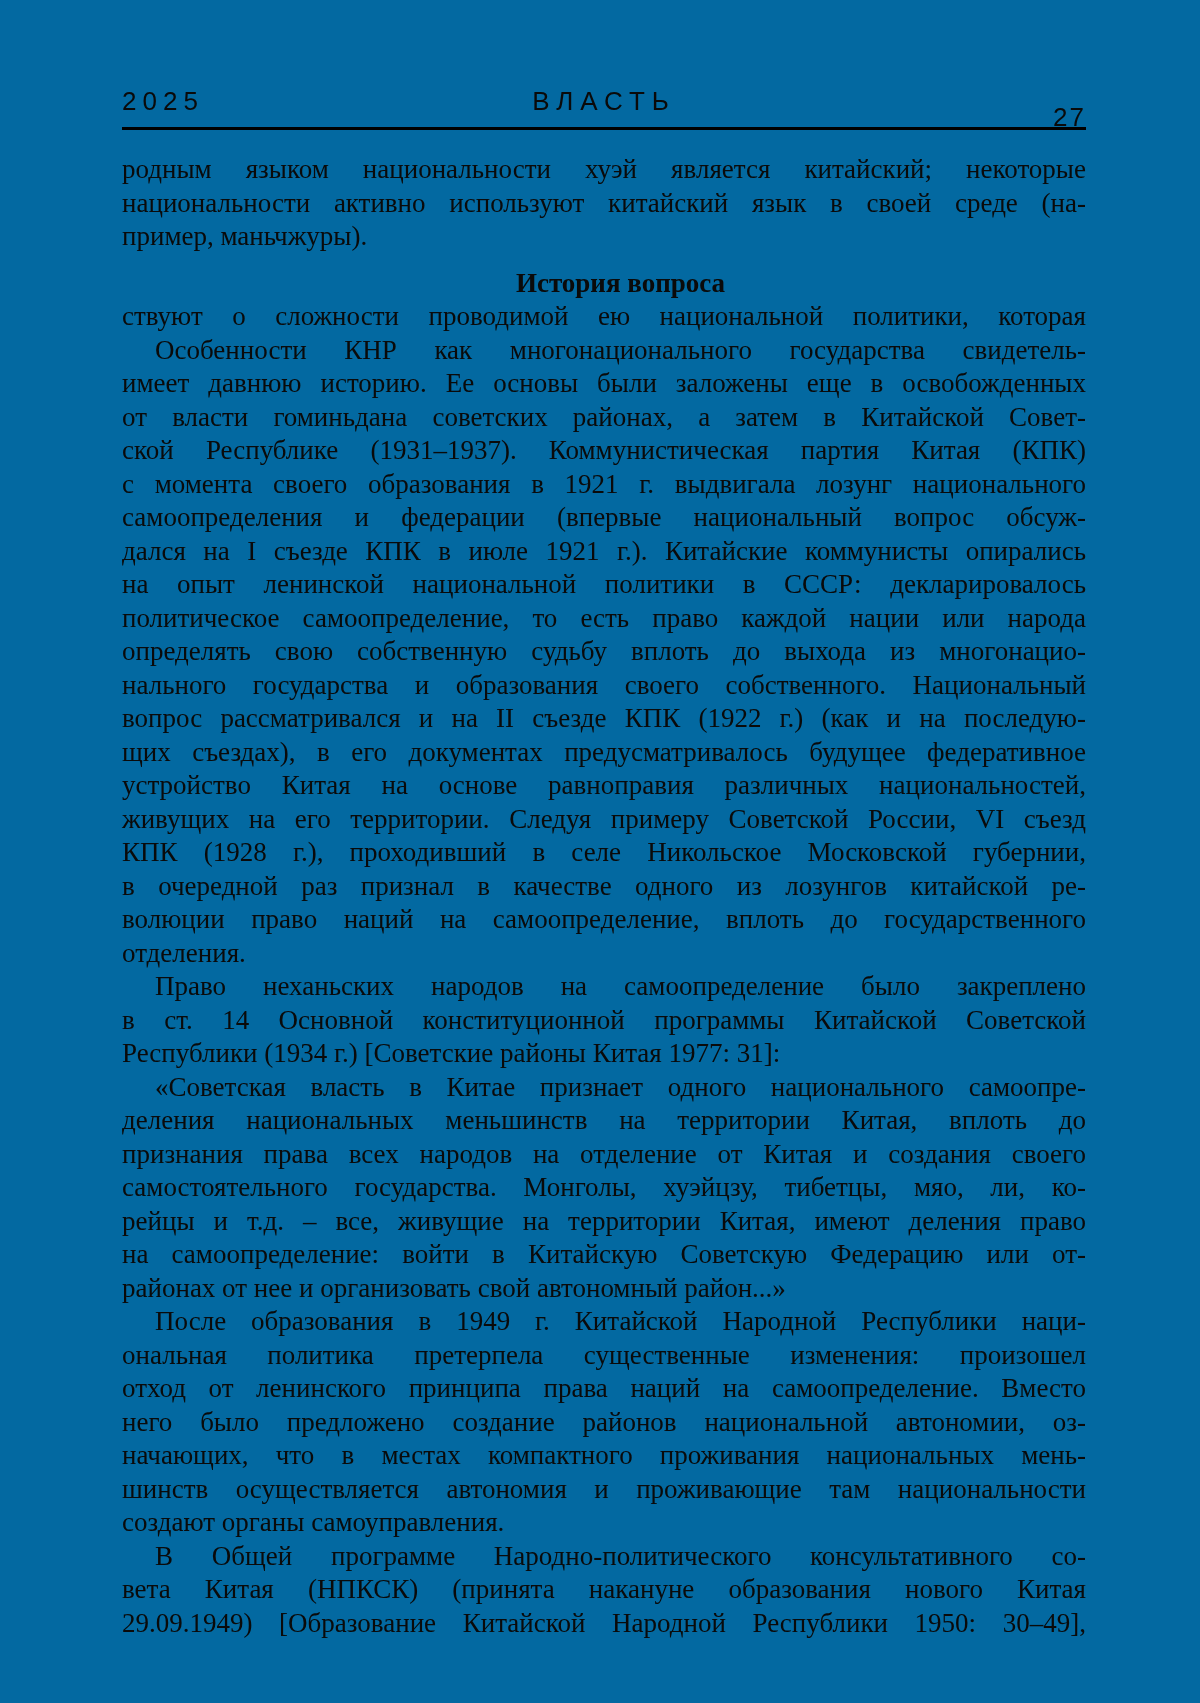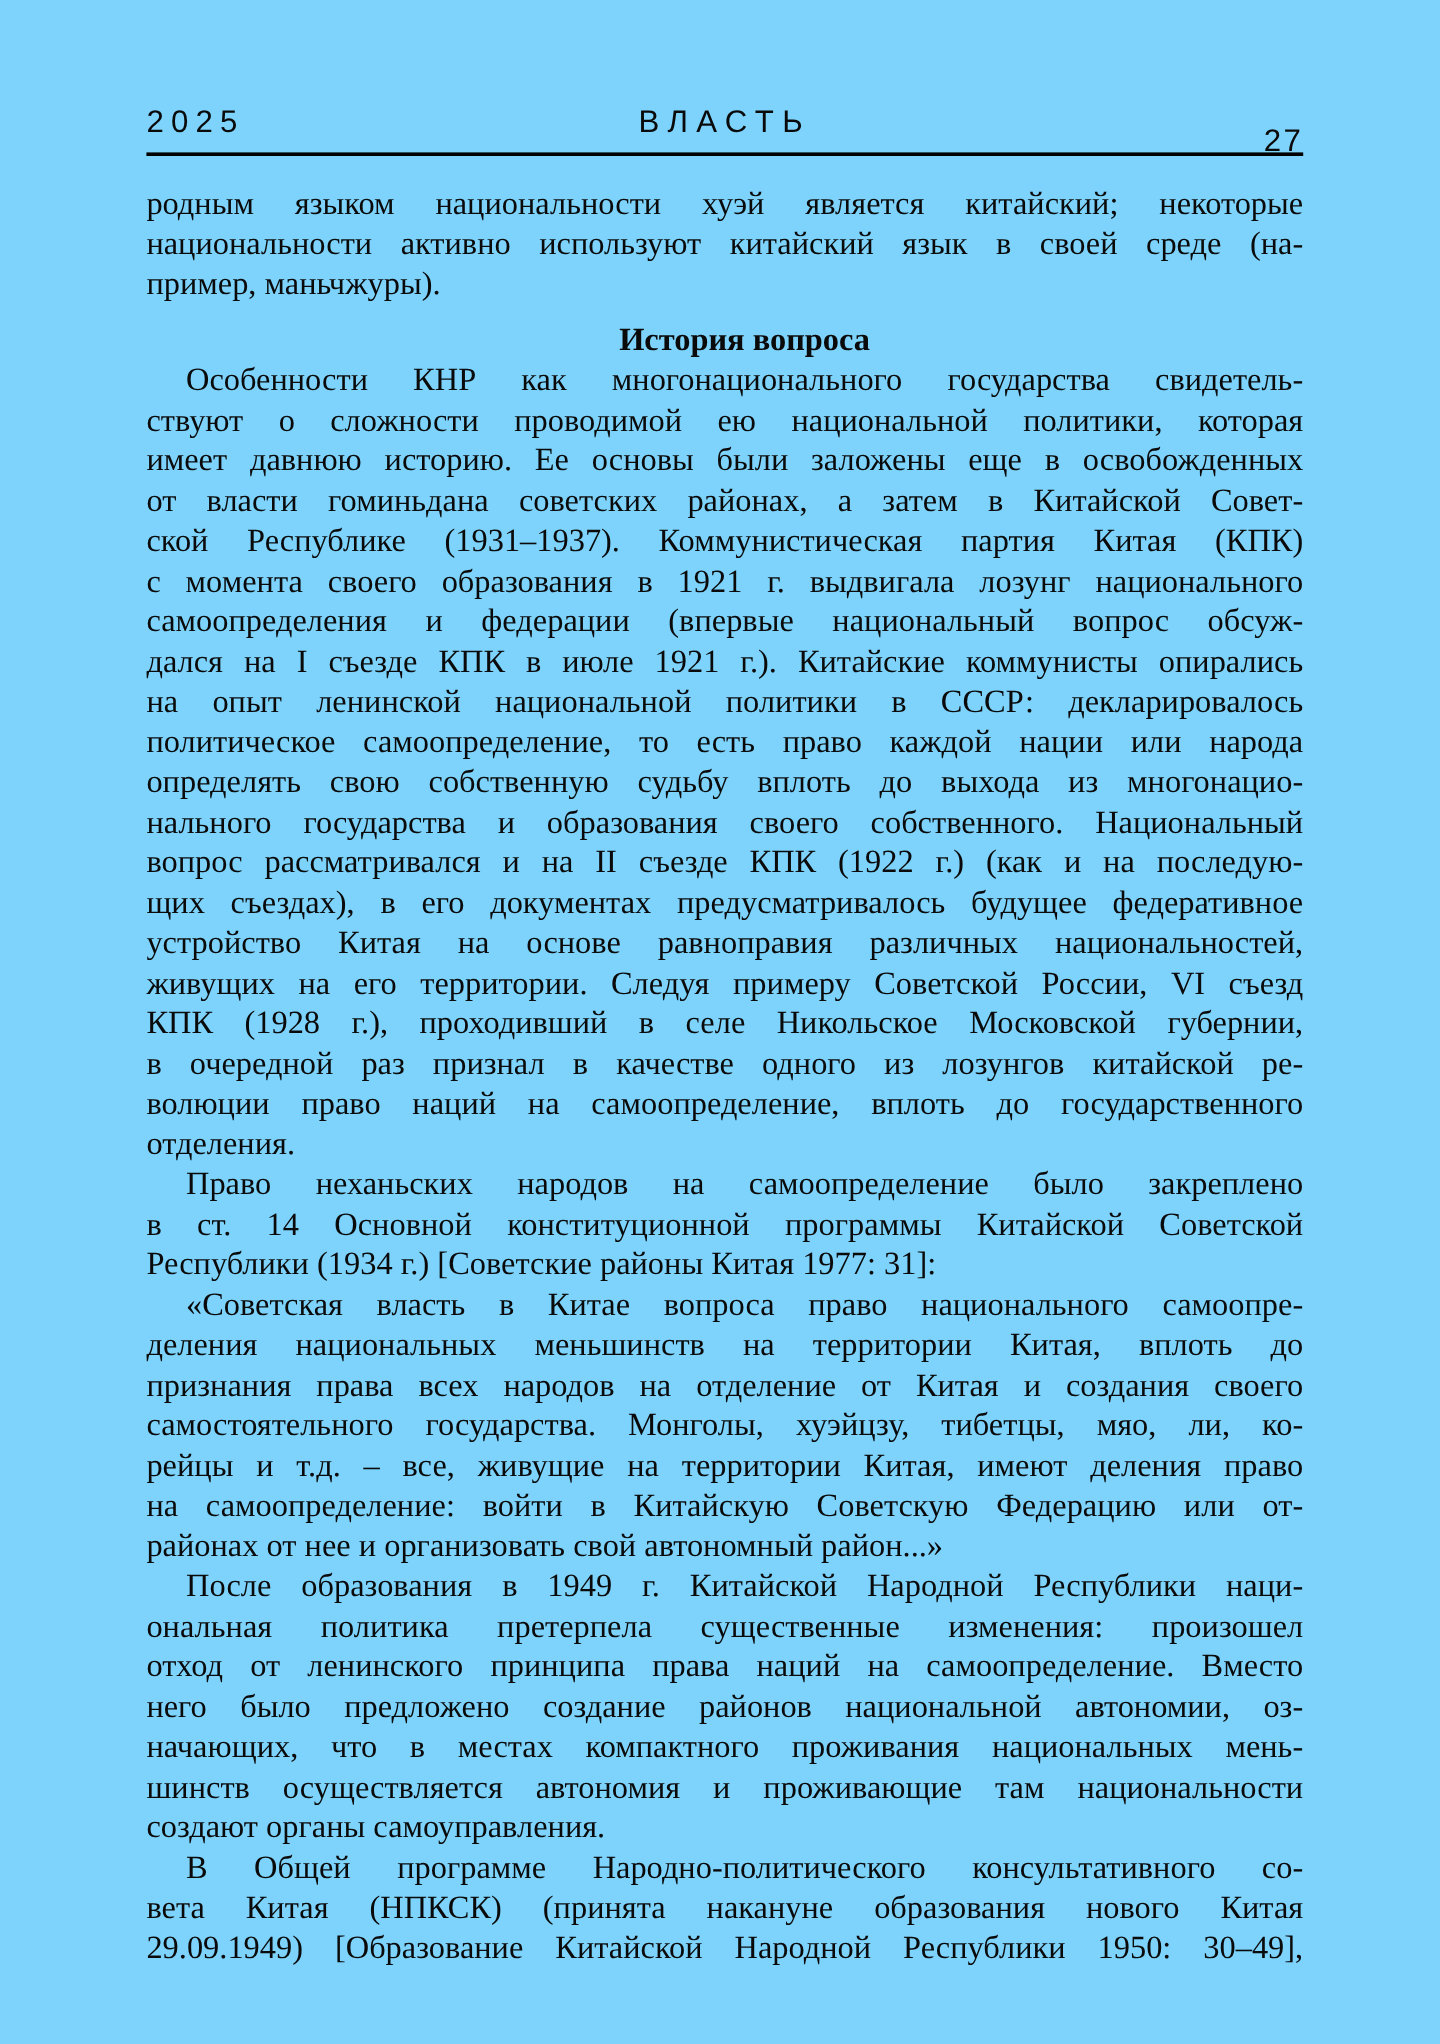--- a/index.html
+++ b/index.html
@@ -4,21 +4,21 @@
 <style>
   html, body {
     margin: 0;
     padding: 0;
     background: #e8e8e8;
   }
   .sheet {
     position: relative;
     width: 1200px;
     height: 1703px;
-    background: #7dd3fc;
+    background: #0369a1;
     color: #0a0a0a;
     font-family: "Liberation Serif", serif;
     overflow: hidden;
   }
   
   .running-head {
     position: absolute;
     left: 122px;
     top: 86px;
     width: 964px;
@@ -97,22 +97,22 @@
 
     <div class="para">
       <div class="line">родным языком национальности хуэй является китайский; некоторые</div>
       <div class="line">национальности активно используют китайский язык в своей среде (на-</div>
       <div class="line end">пример, маньчжуры).</div>
     </div>
 
     <h2 class="section-heading">История вопроса</h2>
 
     <div class="para">
+      <div class="line">ствуют о сложности проводимой ею национальной политики, которая</div>
       <div class="line ind">Особенности КНР как многонационального государства свидетель-</div>
-      <div class="line">ствуют о сложности проводимой ею национальной политики, которая</div>
       <div class="line">имеет давнюю историю. Ее основы были заложены еще в освобожденных</div>
       <div class="line">от власти гоминьдана советских районах, а затем в Китайской Совет-</div>
       <div class="line">ской Республике (1931–1937). Коммунистическая партия Китая (КПК)</div>
       <div class="line">с момента своего образования в 1921 г. выдвигала лозунг национального</div>
       <div class="line">самоопределения и федерации (впервые национальный вопрос обсуж-</div>
       <div class="line">дался на I съезде КПК в июле 1921 г.). Китайские коммунисты опирались</div>
       <div class="line">на опыт ленинской национальной политики в СССР: декларировалось</div>
       <div class="line">политическое самоопределение, то есть право каждой нации или народа</div>
       <div class="line">определять свою собственную судьбу вплоть до выхода из многонацио-</div>
       <div class="line">нального государства и образования своего собственного. Национальный</div>
@@ -126,21 +126,21 @@
       <div class="line end">отделения.</div>
     </div>
 
     <div class="para">
       <div class="line ind">Право неханьских народов на самоопределение было закреплено</div>
       <div class="line">в ст. 14 Основной конституционной программы Китайской Советской</div>
       <div class="line end">Республики (1934 г.) [Советские районы Китая 1977: 31]:</div>
     </div>
 
     <div class="para">
-      <div class="line ind">«Советская власть в Китае вопроса право национального самоопре-</div>
+      <div class="line ind">«Советская власть в Китае признает одного национального самоопре-</div>
       <div class="line">деления национальных меньшинств на территории Китая, вплоть до</div>
       <div class="line">признания права всех народов на отделение от Китая и создания своего</div>
       <div class="line">самостоятельного государства. Монголы, хуэйцзу, тибетцы, мяо, ли, ко-</div>
       <div class="line">рейцы и т.д. – все, живущие на территории Китая, имеют деления право</div>
       <div class="line">на самоопределение: войти в Китайскую Советскую Федерацию или от-</div>
       <div class="line end">районах от нее и организовать свой автономный район...»</div>
     </div>
 
     <div class="para">
       <div class="line ind">После образования в 1949 г. Китайской Народной Республики наци-</div>

